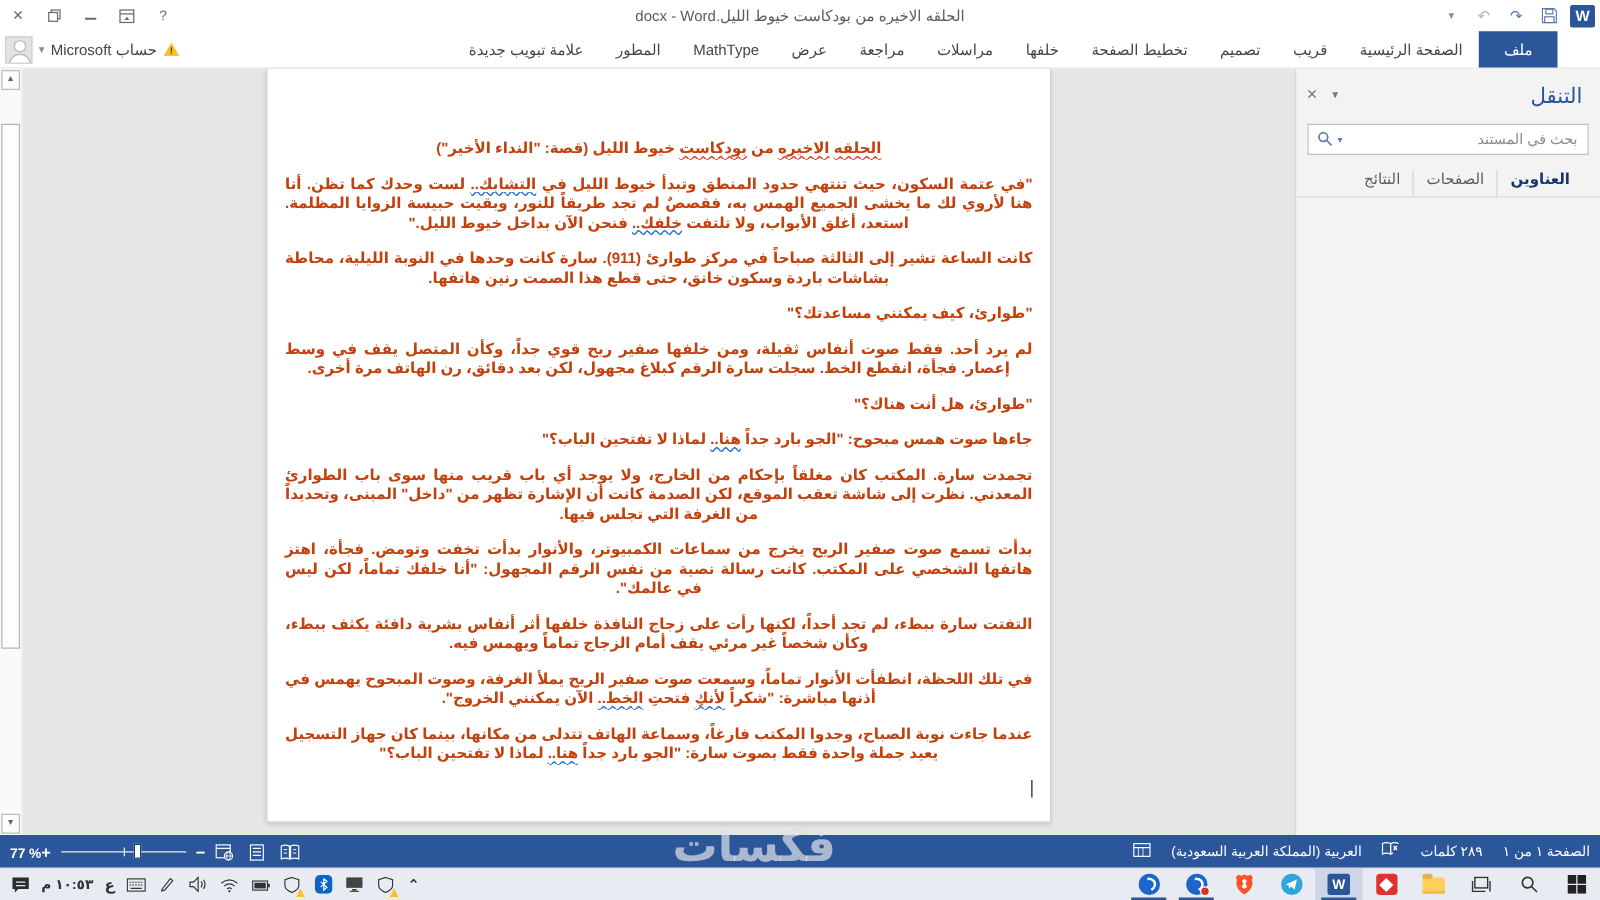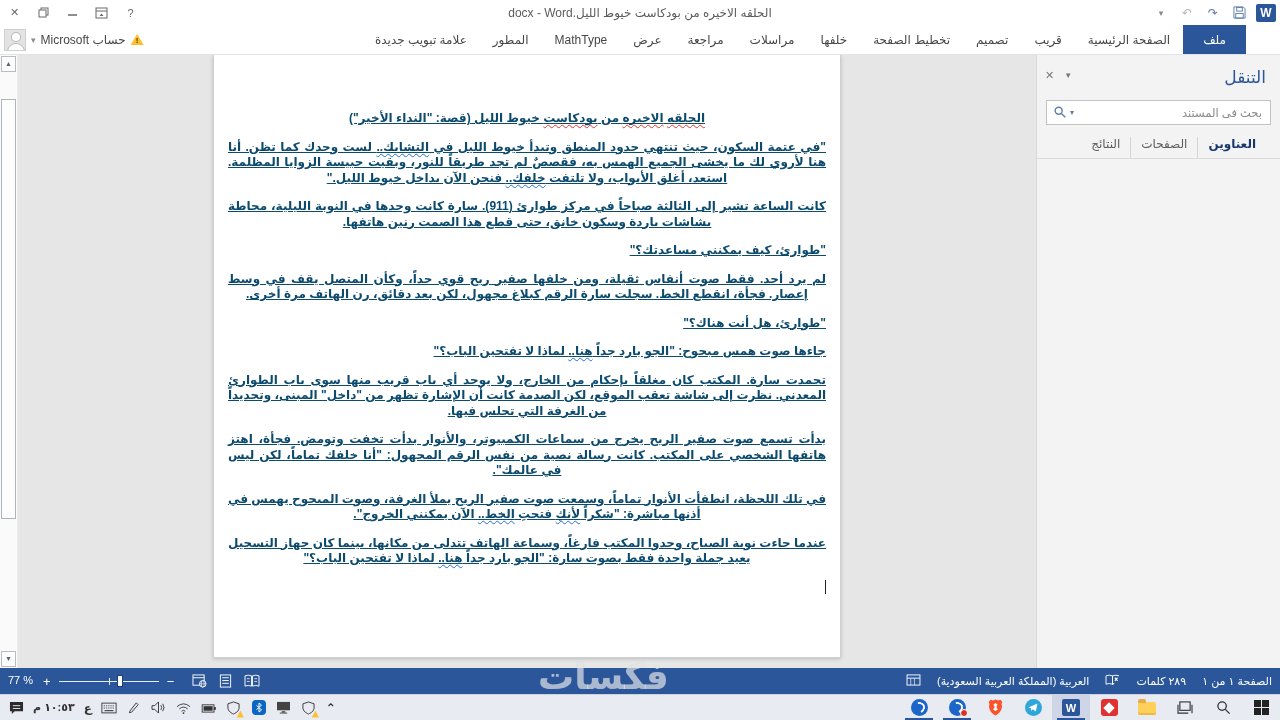--- a/index.html
+++ b/index.html
@@ -34,21 +34,21 @@
 
   
   .vscroll { width:18px; background:#fafafa; border-right:1px solid #ededed; position:relative; }
   .sbtn { position:absolute; left:1px; width:15px; height:16px; background:#fdfdfd; border:1px solid #b8bcc4; color:#5a6474; font-size:7px; text-align:center; line-height:14px; }
   .sbtn.up { top:1px; } .sbtn.down { bottom:1px; }
   .sthumb { position:absolute; left:1px; top:44px; width:15px; height:420px; background:#fdfdfd; border:1px solid #b0b4bc; }
 
   
   .canvas { flex:1; background:#e6e6e6; position:relative; overflow:hidden; }
   .page { position:absolute; top:0; left:50%; transform:translateX(-50%); width:628px; height:603px; background:#fff; border:1px solid #cfcfcf; border-top:none; box-shadow:0 1px 4px rgba(0,0,0,.18); }
-  .doc { position:absolute; top:56px; right:14px; left:14px; direction:rtl; font-size:12px; font-weight:bold; line-height:15.5px; color:#0c4a6e;text-decoration:underline; }
+  .doc { position:absolute; top:56px; right:14px; left:14px; direction:rtl; font-size:12px; font-weight:bold; line-height:15.5px; color:#c2410c; }
   .para { margin-bottom:13px; }
   .para.j { text-align:justify; text-align-last:center; }
   .para.r { text-align:right; }
   .para.c { text-align:center; }
   .sq-red  { text-decoration:underline wavy #e23a2e 1px; text-underline-offset:2px; text-decoration-skip-ink:none; }
   .sq-blue { text-decoration:underline wavy #2a6fd6 1px; text-underline-offset:2px; text-decoration-skip-ink:none; }
   .caret-line { text-align:right; height:16px; }
   .caret { display:inline-block; width:1px; height:14px; background:#222; margin-left:52px; vertical-align:middle; }
 
   
@@ -63,21 +63,21 @@
   .np-tabs { display:flex; direction:rtl; padding:12px 14px 0 0; gap:0; }
   .np-tab { color:#5c5c5c; padding:0 10px 7px 10px; border-left:1px solid #d6d6d6; }
   .np-tab:last-child { border-left:none; }
   .np-tab.active { color:#17376e; font-weight:bold; }
   .np-sep { height:1px; background:#dcdcdc; margin:0; }
   .np-body { padding:20px 14px 0 12px; color:#595959; font-size:11.5px; line-height:1.55; text-align:right; }
   .np-body p { margin-bottom:15px; }
 
   
   .statusbar { height:26px; background:#2b579a; color:#fff; display:flex; align-items:center; justify-content:space-between; font-size:11px; padding:0 8px; position:relative; }
-  .sb-left { display:flex; align-items:flex-start; gap:10px; direction:ltr; }
+  .sb-left { display:flex; align-items:flex-end; direction:ltr;font-weight:bold; }
   .zoomctl { display:flex; align-items:center; gap:8px; }
   .ztrack { position:relative; width:100px; height:14px; }
   .ztrack .line { position:absolute; top:7px; left:0; right:0; height:1px; background:#e6ecf5; }
   .ztrack .tick { position:absolute; top:4px; left:50%; width:1px; height:7px; background:#e6ecf5; }
   .ztrack .thumb { position:absolute; top:1px; left:58%; width:6px; height:12px; background:#fff; border:1px solid #1d3f73; }
   .zbtn { font-size:13px; cursor:default; }
   .viewbtns { display:flex; gap:12px; margin-left:8px; }
   .viewbtns svg { display:block; }
   .sb-right { display:flex; direction:rtl; align-items:center; gap:16px; }
   .sb-item { white-space:nowrap; }
@@ -187,20 +187,21 @@
 
       <div class="para c heading"><span class="sq-red">الحلقه</span><span> </span><span class="sq-red">الاخيره</span><span> من </span><span class="sq-red">بودكاست</span><span> خيوط الليل (قصة: "النداء الأخير")</span></div>
           <div class="para j"><span>"في عتمة السكون، حيث تنتهي حدود المنطق وتبدأ خيوط الليل في </span><span class="sq-blue">التشابك..</span><span> لست وحدك كما تظن. أنا هنا لأروي لك ما يخشى الجميع الهمس به، فقصصٌ لم تجد طريقاً للنور، وبقيت حبيسة الزوايا المظلمة. استعد، أغلق الأبواب، ولا تلتفت </span><span class="sq-blue">خلفك..</span><span> فنحن الآن بداخل خيوط الليل."</span></div>
           <div class="para j"><span>كانت الساعة تشير إلى الثالثة صباحاً في مركز طوارئ (911). سارة كانت وحدها في النوبة الليلية، محاطة بشاشات باردة وسكون خانق، حتى قطع هذا الصمت رنين هاتفها.</span></div>
           <div class="para r"><span>"طوارئ، كيف يمكنني مساعدتك؟"</span></div>
           <div class="para j"><span>لم يرد أحد. فقط صوت أنفاس ثقيلة، ومن خلفها صفير ريح قوي جداً، وكأن المتصل يقف في وسط إعصار. فجأة، انقطع الخط. سجلت سارة الرقم كبلاغ مجهول، لكن بعد دقائق، رن الهاتف مرة أخرى.</span></div>
           <div class="para r"><span>"طوارئ، هل أنت هناك؟"</span></div>
           <div class="para r"><span>جاءها صوت همس مبحوح: "الجو بارد جداً </span><span class="sq-blue">هنا..</span><span> لماذا لا تفتحين الباب؟"</span></div>
           <div class="para j"><span>تجمدت سارة. المكتب كان مغلقاً بإحكام من الخارج، ولا يوجد أي باب قريب منها سوى باب الطوارئ المعدني. نظرت إلى شاشة تعقب الموقع، لكن الصدمة كانت أن الإشارة تظهر من "داخل" المبنى، وتحديداً من الغرفة التي تجلس فيها.</span></div>
           <div class="para j"><span>بدأت تسمع صوت صفير الريح يخرج من سماعات الكمبيوتر، والأنوار بدأت تخفت وتومض. فجأة، اهتز هاتفها الشخصي على المكتب. كانت رسالة نصية من نفس الرقم المجهول: "أنا خلفك تماماً، لكن ليس في عالمك".</span></div>
+          <div class="para j"><span>التفتت سارة ببطء، لم تجد أحداً، لكنها رأت على زجاج النافذة خلفها أثر أنفاس بشرية دافئة يكثف ببطء، وكأن شخصاً غير مرئي يقف أمام الزجاج تماماً ويهمس فيه.</span></div>
           <div class="para j"><span>في تلك اللحظة، انطفأت الأنوار تماماً، وسمعت صوت صفير الريح يملأ الغرفة، وصوت المبحوح يهمس في أذنها مباشرة: "شكراً </span><span class="sq-blue">لأنكِ</span><span> فتحتِ </span><span class="sq-blue">الخط..</span><span> الآن يمكنني الخروج".</span></div>
           <div class="para j"><span>عندما جاءت نوبة الصباح، وجدوا المكتب فارغاً، وسماعة الهاتف تتدلى من مكانها، بينما كان جهاز التسجيل يعيد جملة واحدة فقط بصوت سارة: "الجو بارد جداً </span><span class="sq-blue">هنا..</span><span> لماذا لا تفتحين الباب؟"</span></div>
           <div class="caret-line"><span class="caret"></span></div>
         </div>
     </div>
   </div>
 
   <div class="navpane">
     <div class="np-head">التنقل</div>
     <div class="np-ctrls">

